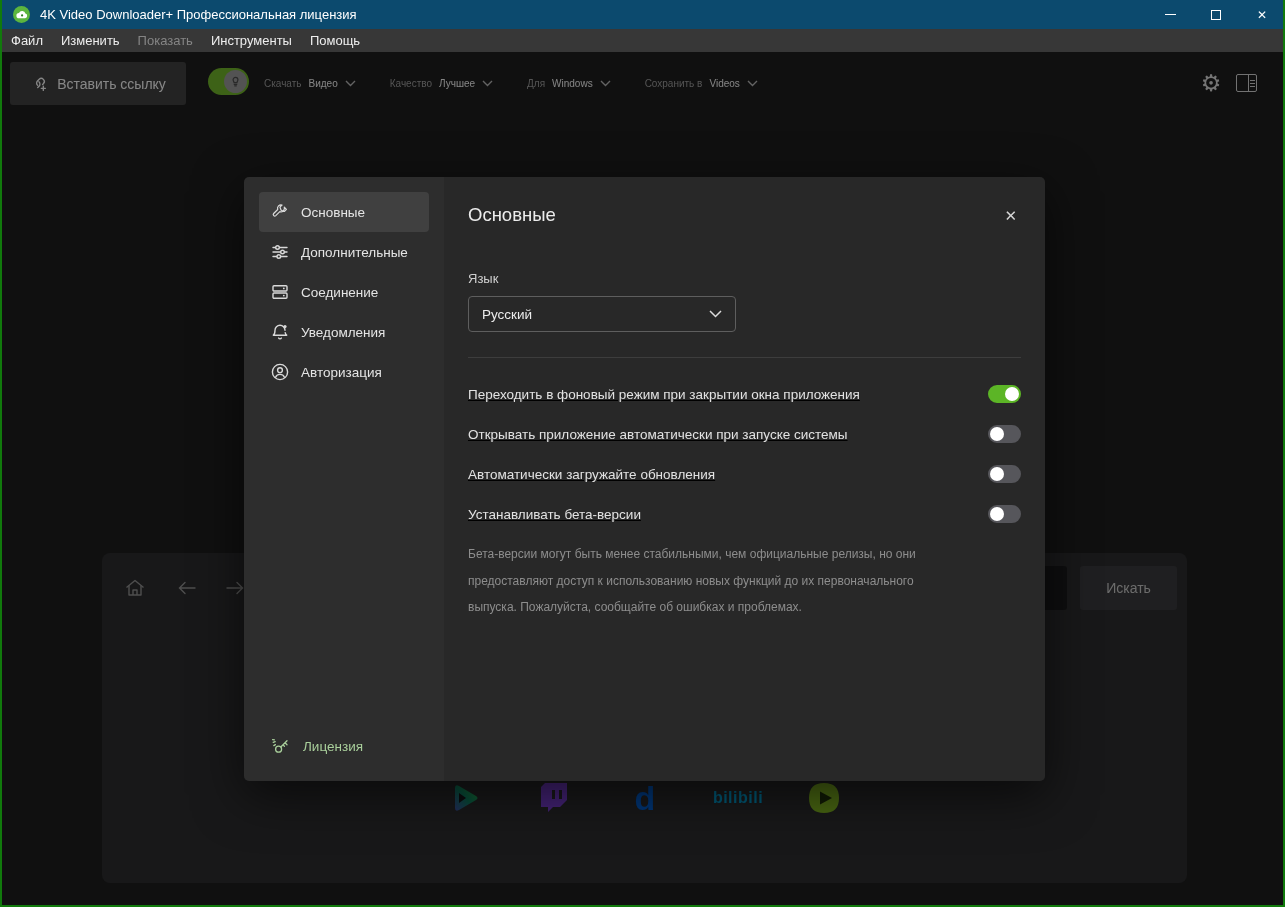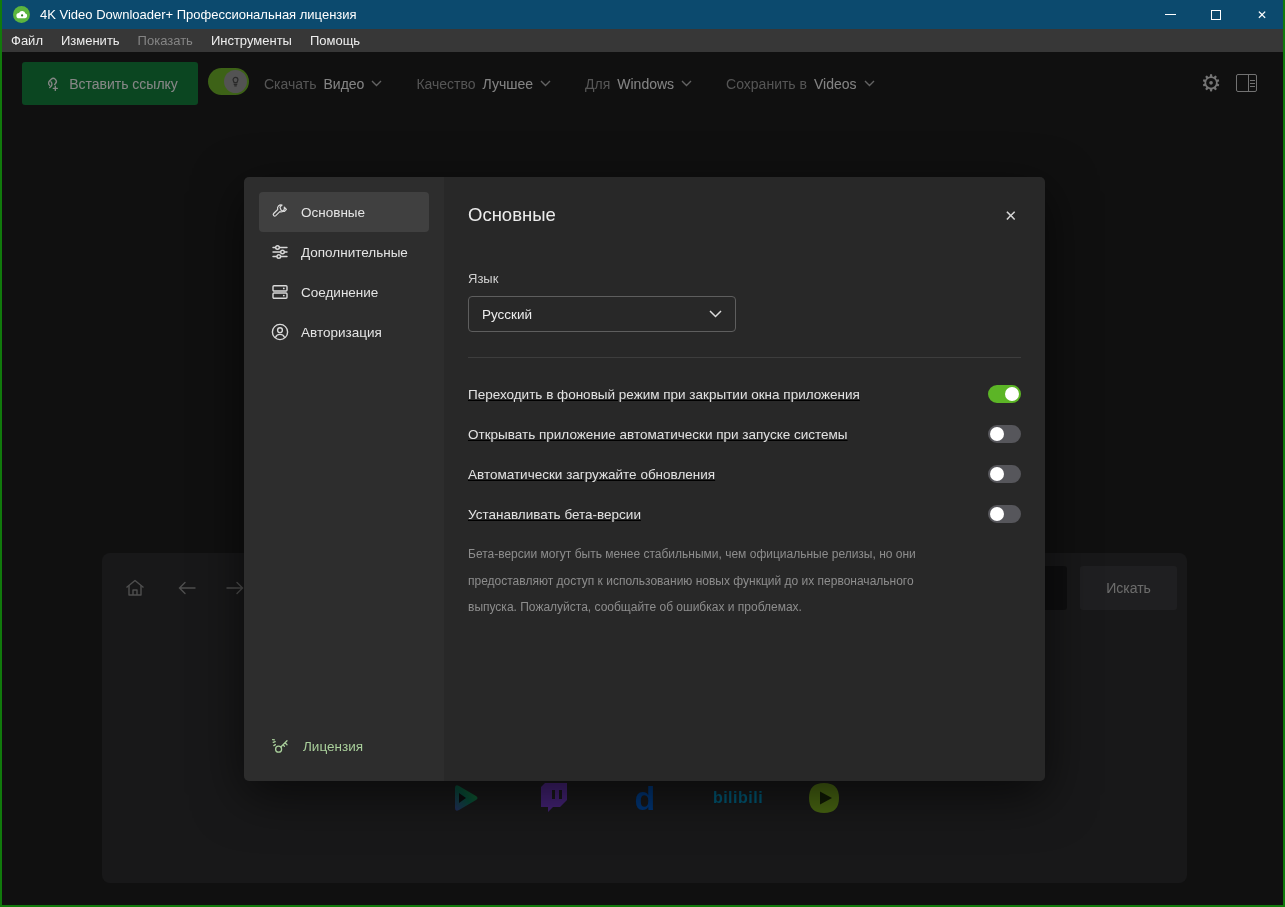--- a/index.html
+++ b/index.html
@@ -19,27 +19,27 @@
 
   
   .menubar { position:absolute; top:29px; left:-2px; width:1285px; height:25px; background:#373737; display:flex; padding-left:2px; }
   .menu-item { color:#eee; font-size:13px; padding:0 9px; height:23px; display:flex; align-items:center; }
   .menu-item.disabled { color:#858585; }
 
   
   .app-body { position:absolute; top:52px; left:0; width:1281px; height:853px; background:#1e1e1e; overflow:hidden; }
 
   
-  .paste-btn { position:absolute; left:20px; top:10px; width:176px; height:43px; background:#15803d; border-radius:3px;
+  .paste-btn { position:absolute; left:8px; top:10px; width:176px; height:43px; background:#404040; border-radius:3px;
                display:flex; align-items:center; justify-content:center; gap:9px; color:#f5f5f5; font-size:14px; }
   .smart-toggle { position:absolute; left:206px; top:16px; width:41px; height:27px; border-radius:14px; background:#70b32a; }
   .smart-knob { position:absolute; right:2px; top:2px; width:23px; height:23px; border-radius:50%; background:#979797;
                 display:flex; align-items:center; justify-content:center; }
   .dropdown-row { position:absolute; left:262px; top:10px; height:43px; display:flex; align-items:center; gap:34px; }
-  .dropdown { display:flex; align-items:center; gap:7px; font-size:14px; }
+  .dropdown { display:flex; align-items:center; gap:7px; font-size:10px; }
   .dd-label { color:#9b9b9b; }
   .dd-value { color:#efefef; }
   .gear-btn { position:absolute; left:1194px; top:16px; width:30px; height:30px; display:flex; align-items:center; justify-content:center;
               color:#d6d6d6; font-size:23px; }
   .panel-btn { position:absolute; left:1234px; top:22px; width:21px; height:18px; border:1.5px solid #cfcfcf; border-radius:2px; display:flex; }
   .panel-btn .left { flex:1; }
   .panel-btn .right { width:8px; border-left:1.5px solid #cfcfcf; display:flex; flex-direction:column; justify-content:center; gap:2px; padding:0 1px; }
   .panel-btn .right i { display:block; height:1px; background:#cfcfcf; }
 
   
@@ -259,20 +259,28 @@
           </svg>
           <span>Дополнительные</span>
         </div>
         <div class="nav-item">
           <svg width="20" height="20" viewBox="0 0 20 20" fill="none" stroke="#d9d9d9" stroke-width="1.4" stroke-linejoin="round">
             <rect x="3" y="3.8" width="14" height="5.2" rx="1"></rect>
               <rect x="3" y="11" width="14" height="5.2" rx="1"></rect>
             <path d="M13.8 6.4h0.01M13.8 13.6h0.01" stroke-width="1.8" stroke-linecap="round"></path>
           </svg>
           <span>Соединение</span>
+        </div>
+        <div class="nav-item">
+          <svg width="20" height="20" viewBox="0 0 20 20" fill="none" stroke="#d9d9d9" stroke-width="1.4" stroke-linecap="round" stroke-linejoin="round">
+            <path d="M15 8.2a5 5 0 0 0-10 0c0 4-1.7 5-1.7 5h13.4s-1-.6-1.5-2.6"></path>
+            <path d="M8.6 16a1.6 1.6 0 0 0 2.8 0"></path>
+            <circle cx="15" cy="4.6" r="1.6" fill="#d9d9d9" stroke="none"></circle>
+          </svg>
+          <span>Уведомления</span>
         </div>
         <div class="nav-item">
           <svg width="20" height="20" viewBox="0 0 20 20" fill="none" stroke="#d9d9d9" stroke-width="1.4" stroke-linecap="round">
             <circle cx="10" cy="10" r="7.6"></circle>
             <circle cx="10" cy="8.2" r="2.4"></circle>
             <path d="M5.6 15.3a4.8 4.8 0 0 1 8.8 0"></path>
           </svg>
           <span>Авторизация</span>
         </div>
 

